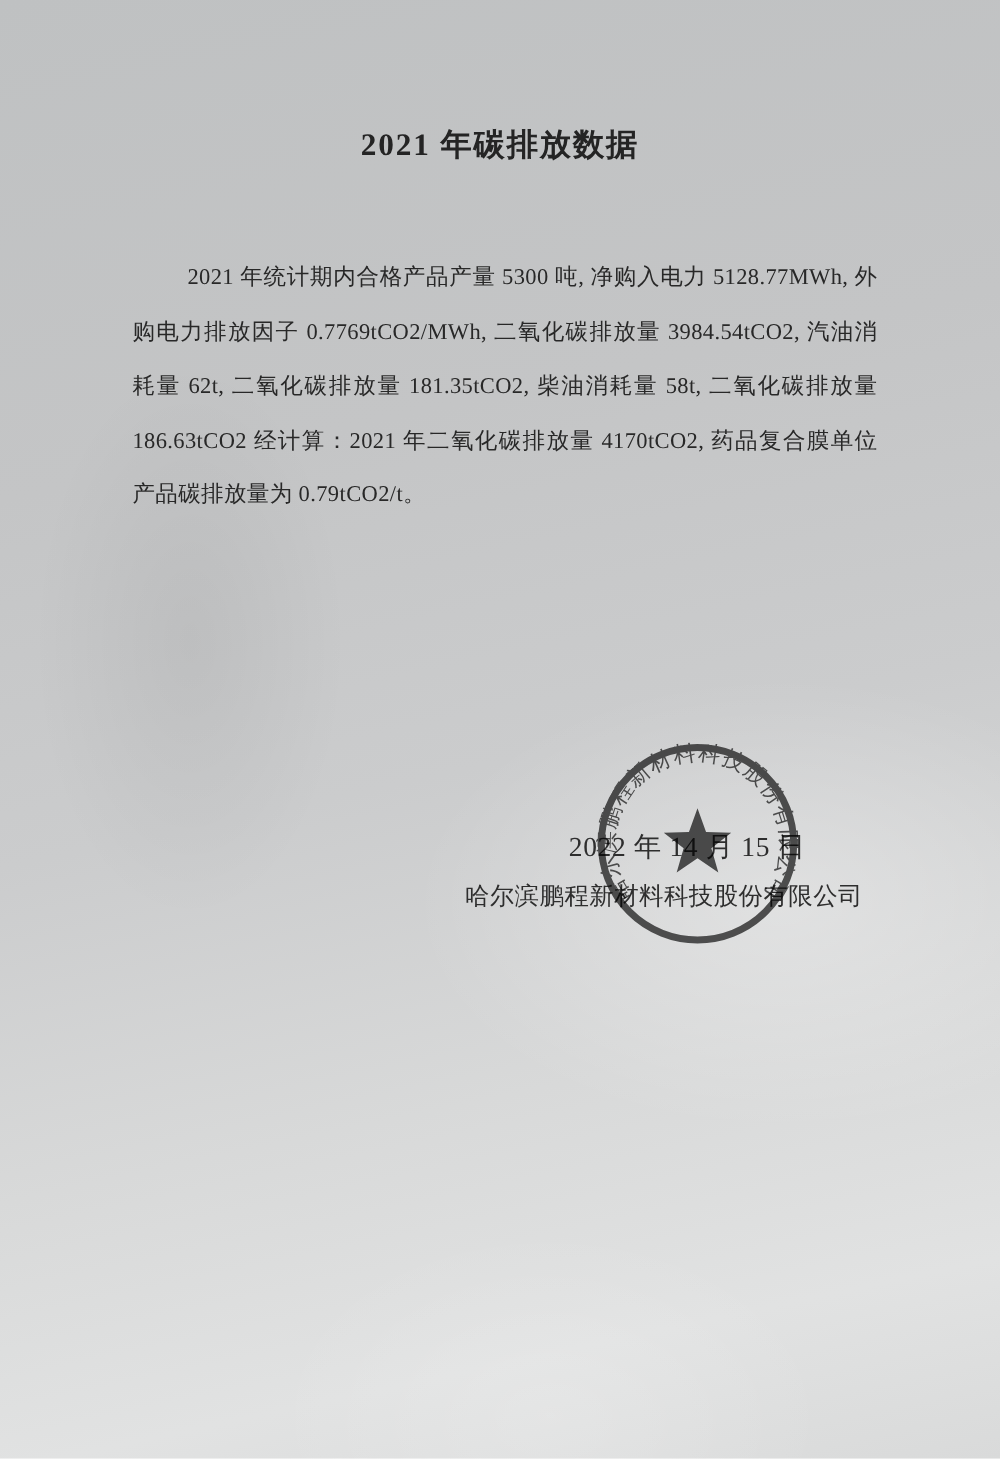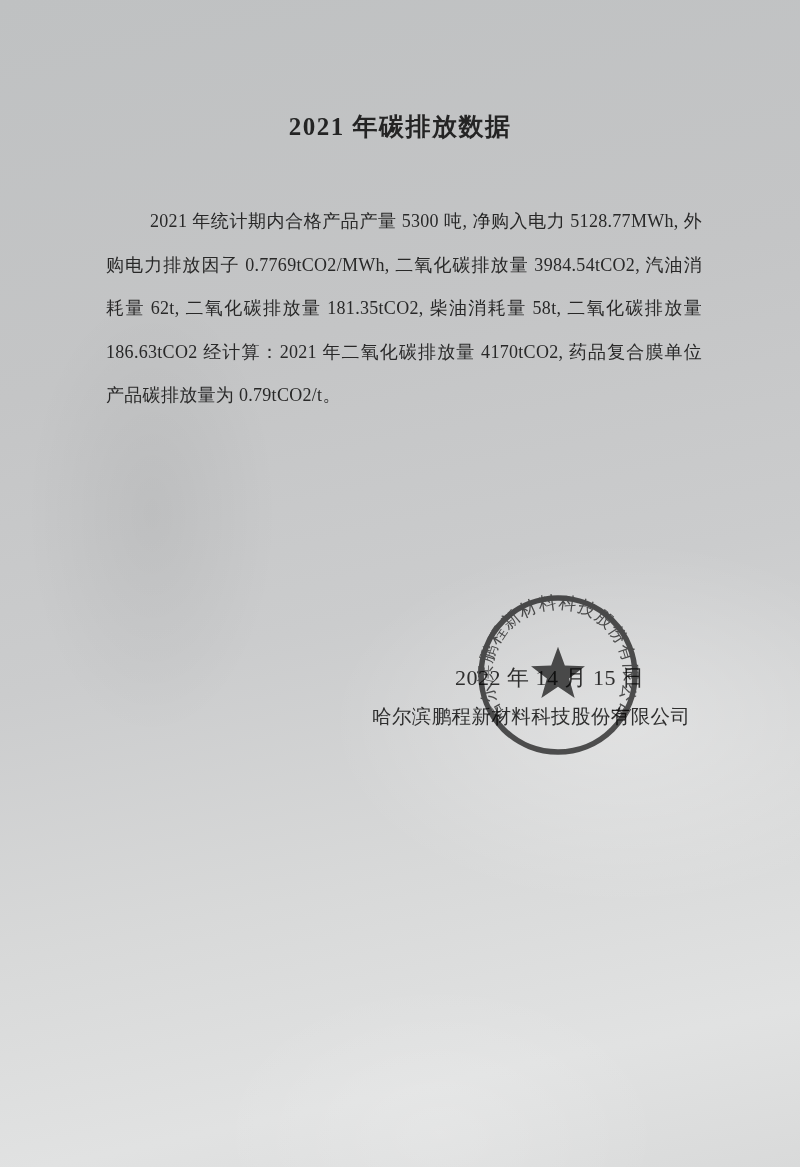--- a/index.html
+++ b/index.html
@@ -10,21 +10,21 @@
   .page{
     position:relative;width:800px;height:1167px;
     background:
       radial-gradient(ellipse 420px 260px at 78% 62%, rgba(255,255,255,0.30), rgba(255,255,255,0) 70%),
       radial-gradient(ellipse 180px 320px at 19% 44%, rgba(0,0,0,0.05), rgba(0,0,0,0) 70%),
       radial-gradient(ellipse 300px 200px at 55% 97%, rgba(255,255,255,0.18), rgba(255,255,255,0) 75%),
       linear-gradient(168deg,#bfc1c2 0%,#c4c5c6 30%,#cbcccd 52%,#d8d9d9 72%,#e1e2e2 88%,#d9dada 100%);
     color:#2b2b2b;
   }
   .title{
-    position:absolute;top:110px;left:0;width:100%;
+    position:absolute;top:99px;left:0;width:100%;
     text-align:center;font-size:25px;font-weight:600;
     letter-spacing:1.5px;color:#242424;
   }
   .para{
     position:absolute;top:182px;left:106px;width:596px;
     font-size:18px;line-height:43.5px;
     text-align:justify;text-indent:44px;
     color:#282828;letter-spacing:0.3px;
   }
   .date-line{

